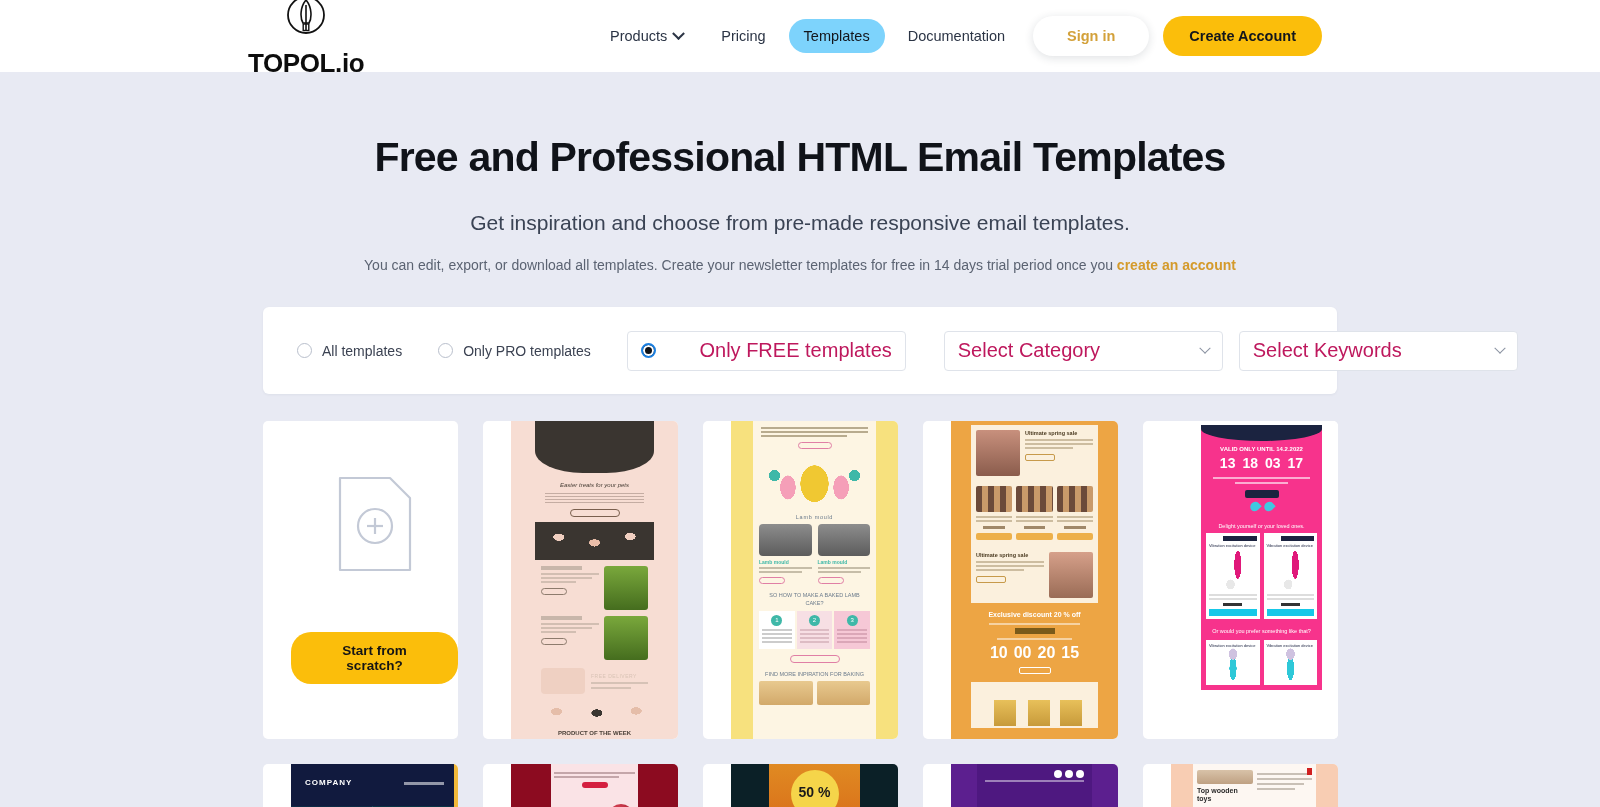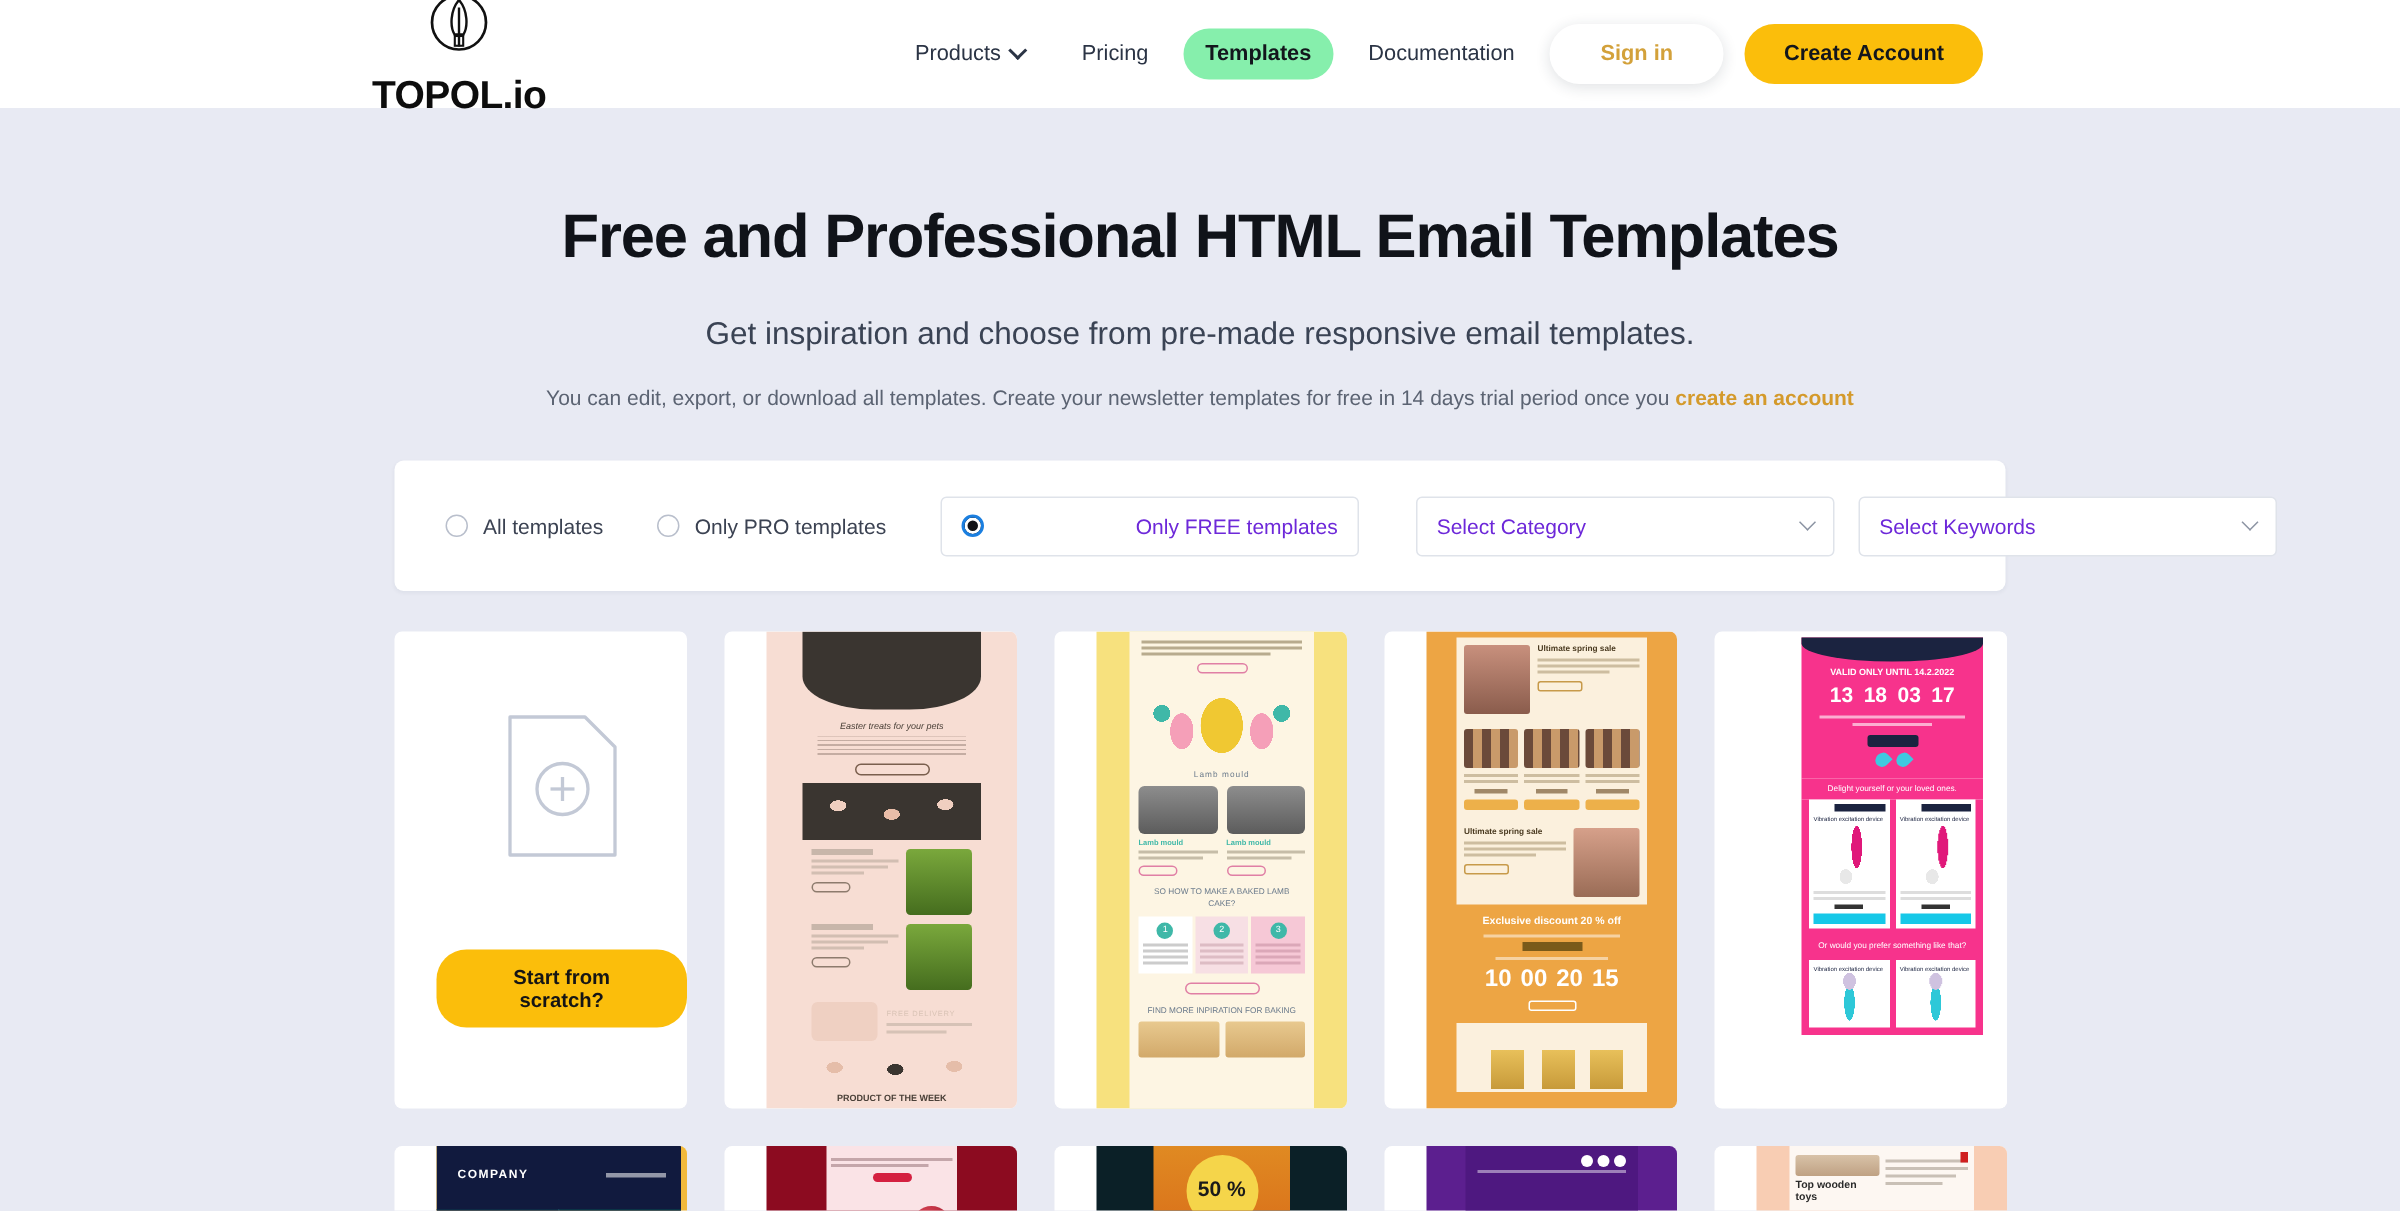--- a/index.html
+++ b/index.html
@@ -46,22 +46,22 @@
     color: #2b3445;
     padding: 9px 15px;
     border-radius: 20px;
     white-space: nowrap;
     cursor: pointer;
     display: flex;
     align-items: center;
     gap: 7px;
   }
   .nav-item.active {
-    background: #86efac;
-    font-weight: bold;
+    background: #7dd3fc;
+    font-weight: normal;
     color: #13161c;
   }
   .chev {
     display: inline-block;
     width: 9px; height: 9px;
     border-right: 2px solid #2b3445;
     border-bottom: 2px solid #2b3445;
     transform: rotate(45deg) translate(-2px,-2px);
   }
   .auth {
@@ -154,21 +154,21 @@
   .sel {
     width: 279px; height: 40px;
     border: 1px solid #dfe3ea;
     border-radius: 4px;
     background: #fff;
     display: flex; align-items: center;
     padding: 0 13px;
     justify-content: space-between;
     cursor: pointer;
   }
-  .sel span { font-size: 14px; color: #6d28d9; }
+  .sel span { font-size: 20px; color: #be185d; }
   .sel .arrow {
     width: 8px; height: 8px;
     border-right: 1.6px solid #8b93a2;
     border-bottom: 1.6px solid #8b93a2;
     transform: rotate(45deg) translate(-2px,-2px);
   }
 
   
   .grid {
     width: 1074px;

